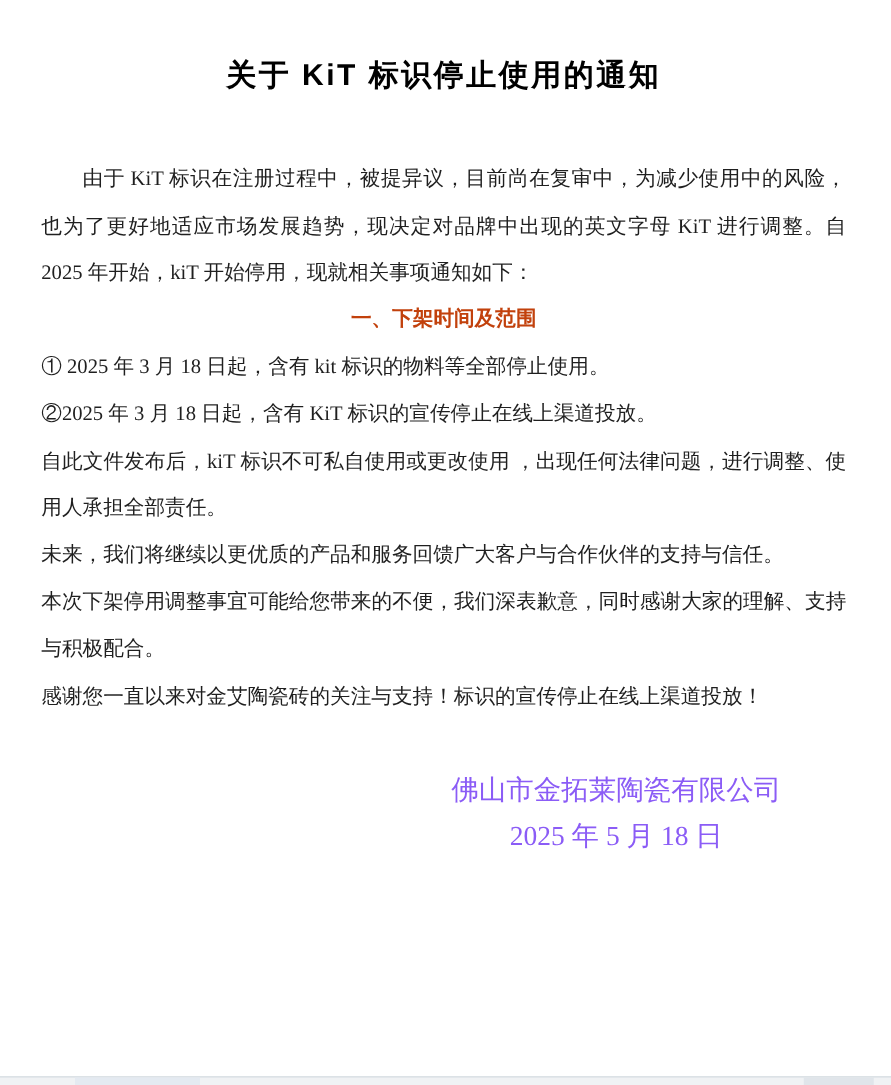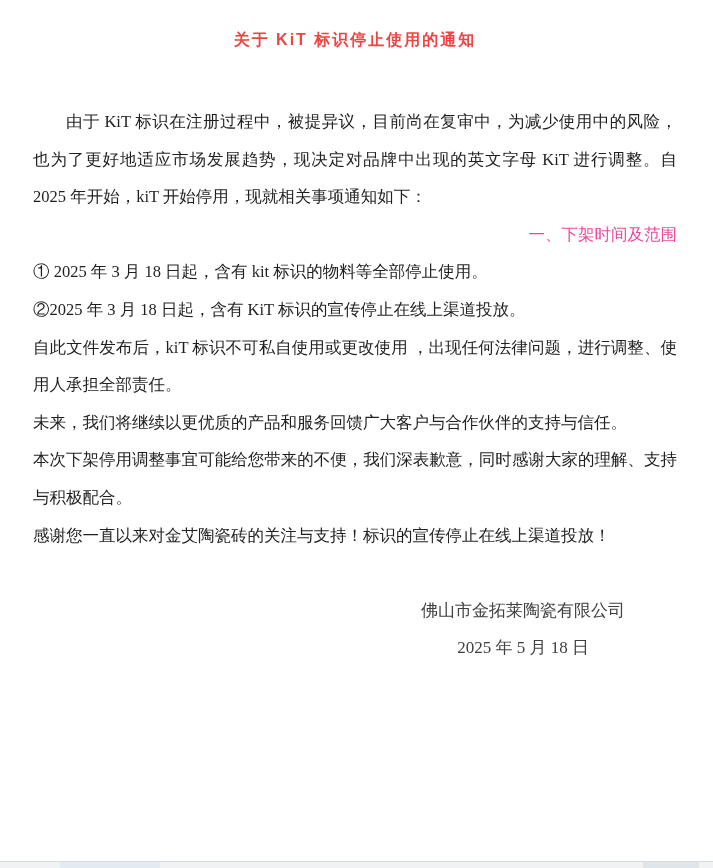--- a/index.html
+++ b/index.html
@@ -16,54 +16,54 @@
     background: #ffffff;
     color: #212121;
   }
   .content {
     position: absolute;
     left: 33px;
     right: 36px;
     top: 0;
   }
   .doc-title {
-    padding-top: 24px;
+    padding-top: 45px;
     text-align: center;
     font-family: "Liberation Sans", "DejaVu Sans", sans-serif;
     font-weight: bold;
-    font-size: 16px;
+    font-size: 24px;
     line-height: 32px;
     letter-spacing: 2px;
-    color: #ef4444;
+    color: #000000;
   }
   .doc-body {
     margin-top: 47px;
     font-size: 16.5px;
     line-height: 37.6px;
     text-align: justify;
     color: #1f1f1f;
   }
   .para { text-align: justify; }
   .para.indent { text-indent: 2em; }
   .sec-heading {
     font-family: "Liberation Sans", "DejaVu Sans", sans-serif;
-    font-weight: normal;
-    color: #ec4899;
-    text-align: right;
+    font-weight: bold;
+    color: #c2410c;
+    text-align: center;
   }
   .signature {
     margin-top: 37.6px;
     text-align: right;
   }
   .signature-inner {
     display: inline-block;
     text-align: center;
     margin-right: 52px;
   }
-  .sig-line { line-height: 37.6px; font-size: 17px; color: #404040; }
+  .sig-line { line-height: 37.6px; font-size: 22px; color: #8b5cf6; }
   .bottom-strip {
     position: absolute;
     left: 0;
     right: 0;
     bottom: 0;
     height: 7px;
     background: #f0f2f4;
     border-top: 1px solid #d5dbe1;
   }
   .strip-seg-left {

